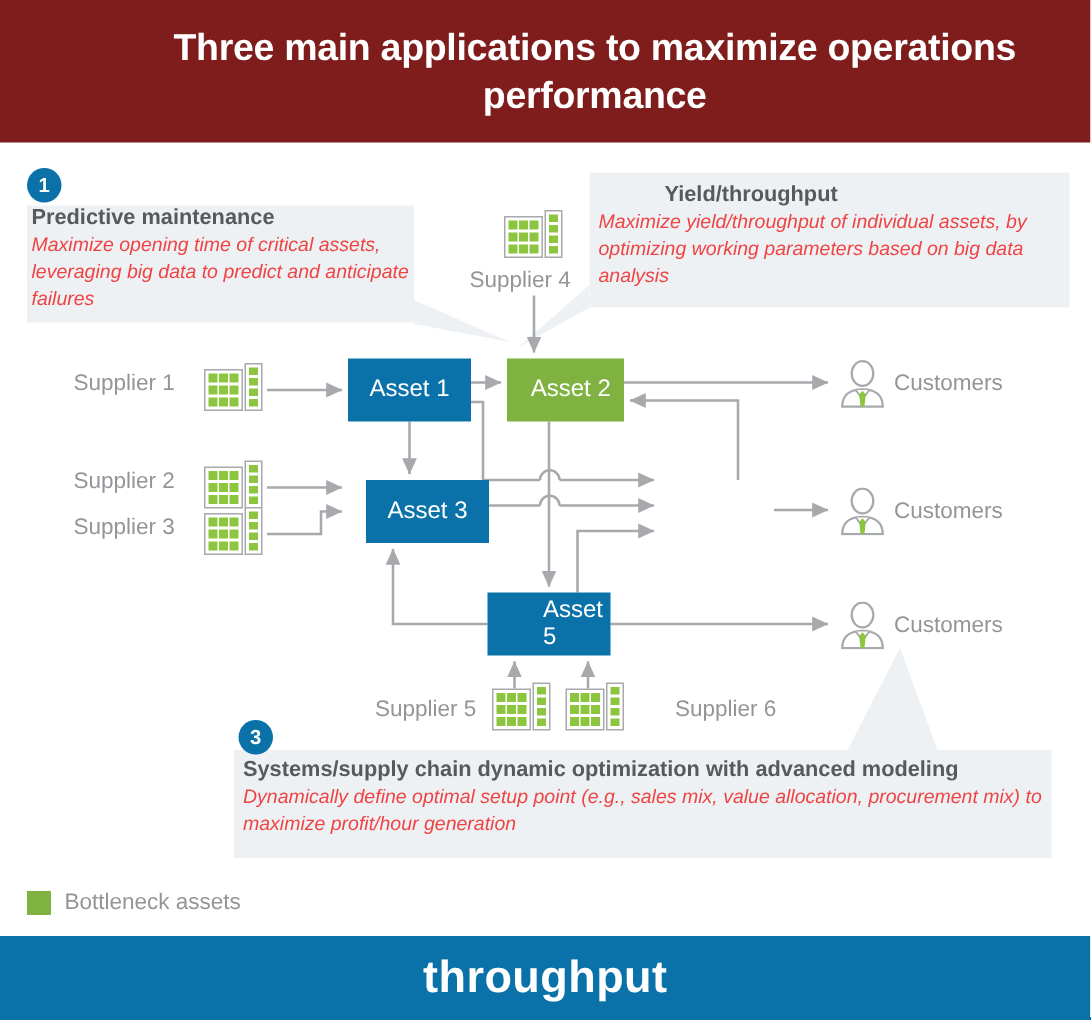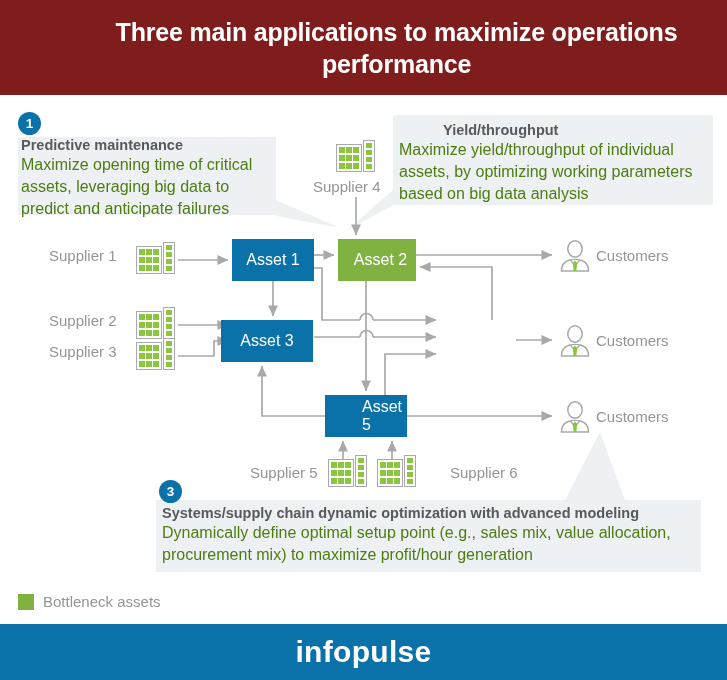--- a/index.html
+++ b/index.html
@@ -46,23 +46,24 @@
     background: #eef1f4;
     box-sizing: border-box;
   }
   .callout-title {
     color: #58595b;
     font-size: 14.5px;
     font-weight: bold;
     line-height: 1.35;
   }
   .callout-body {
-    color: #4d7c0f;
-    font-size: 16px;
+    color: #ef4444;
+    font-size: 13px;
     line-height: 1.38;
+    font-style: italic;
   }
   .badge {
     width: 23px;
     height: 23px;
     border-radius: 50%;
     background: #0a72a8;
     color: #ffffff;
     font-size: 13.5px;
     font-weight: bold;
     display: flex;
@@ -106,21 +107,21 @@
     display: flex;
     align-items: center;
     justify-content: center;
     box-sizing: border-box;
   }
   .asset.blue  { background: #0a72a8; }
   .asset.green { background: #7fb241; padding-left: 7px; }
 
   #asset1 { left: 232px; top: 239px; width: 82px; height: 42px; }
   #asset2 { left: 338px; top: 239px; width: 78px; height: 42px; }
-  #asset3 { left: 221px; top: 320px; width: 92px; height: 42px; }
+  #asset3 { left: 244px; top: 320px; width: 82px; height: 42px; }
   #asset4 { left: 440px; top: 320px; width: 76px; height: 42px; }
   #asset5 { left: 325px; top: 395px; width: 82px; height: 42px; padding-left: 37px; }
 
   .node-label {
     position: absolute;
     color: #939598;
     font-size: 15px;
     white-space: nowrap;
   }
 
@@ -442,16 +443,16 @@
     </svg>
   </div>
   <div class="node-label" style="left:596px; top:408px;">Customers</div>
 
   <div id="legend">
     <div id="legend-swatch"></div>
     <div id="legend-label">Bottleneck assets</div>
   </div>
 
   <div class="footer">
-    <div class="footer-logo">infopulse</div>
+    <div class="footer-logo">throughput</div>
   </div>
 
 </div>
 
 </body></html>

